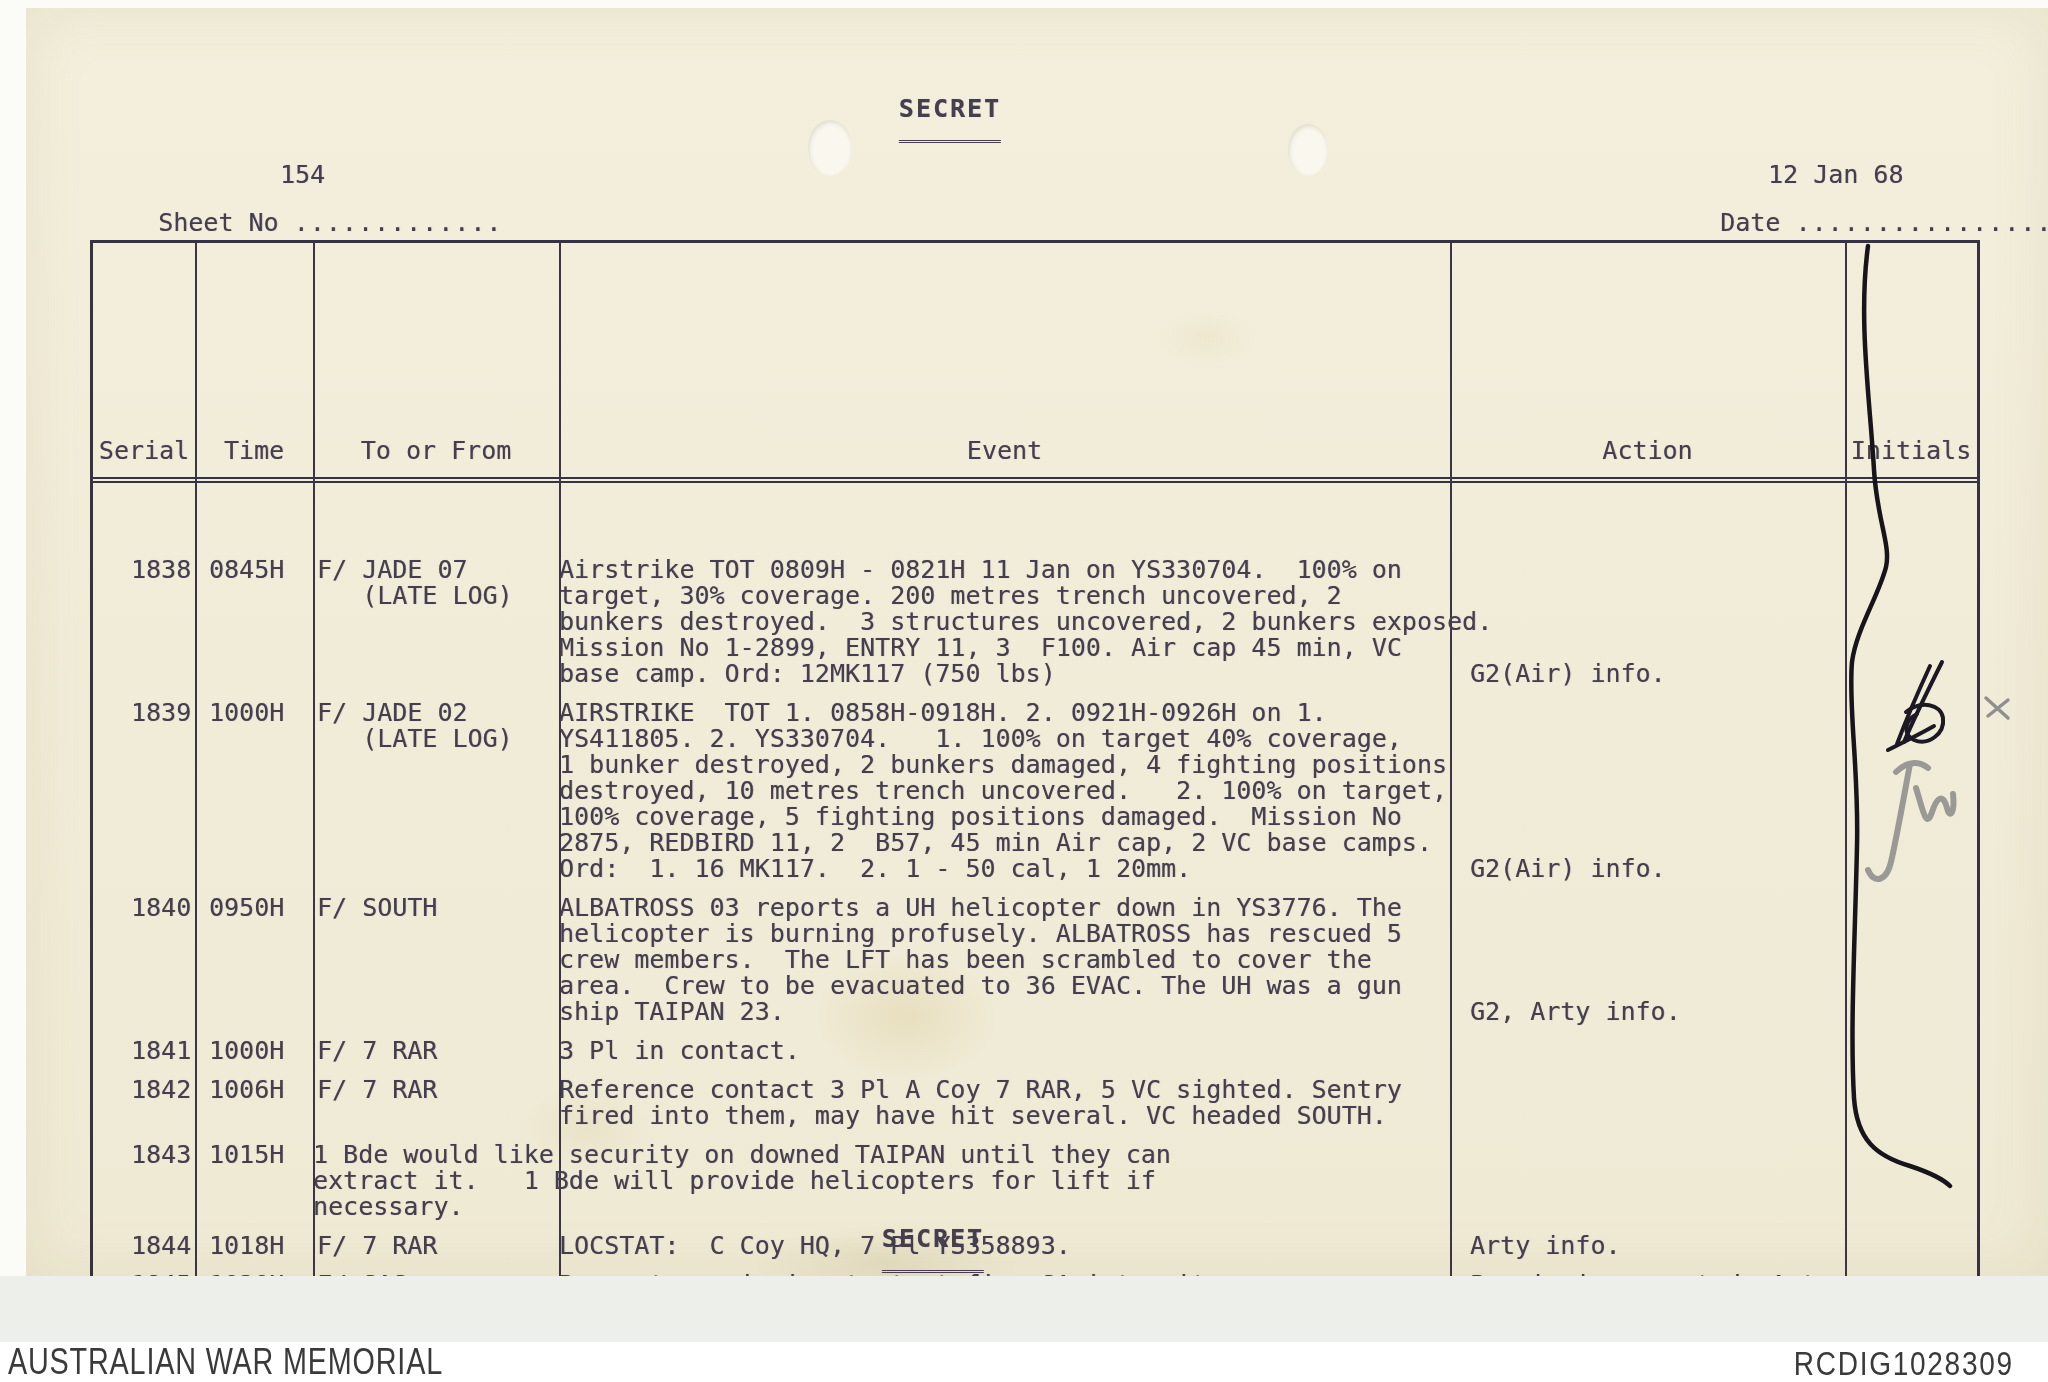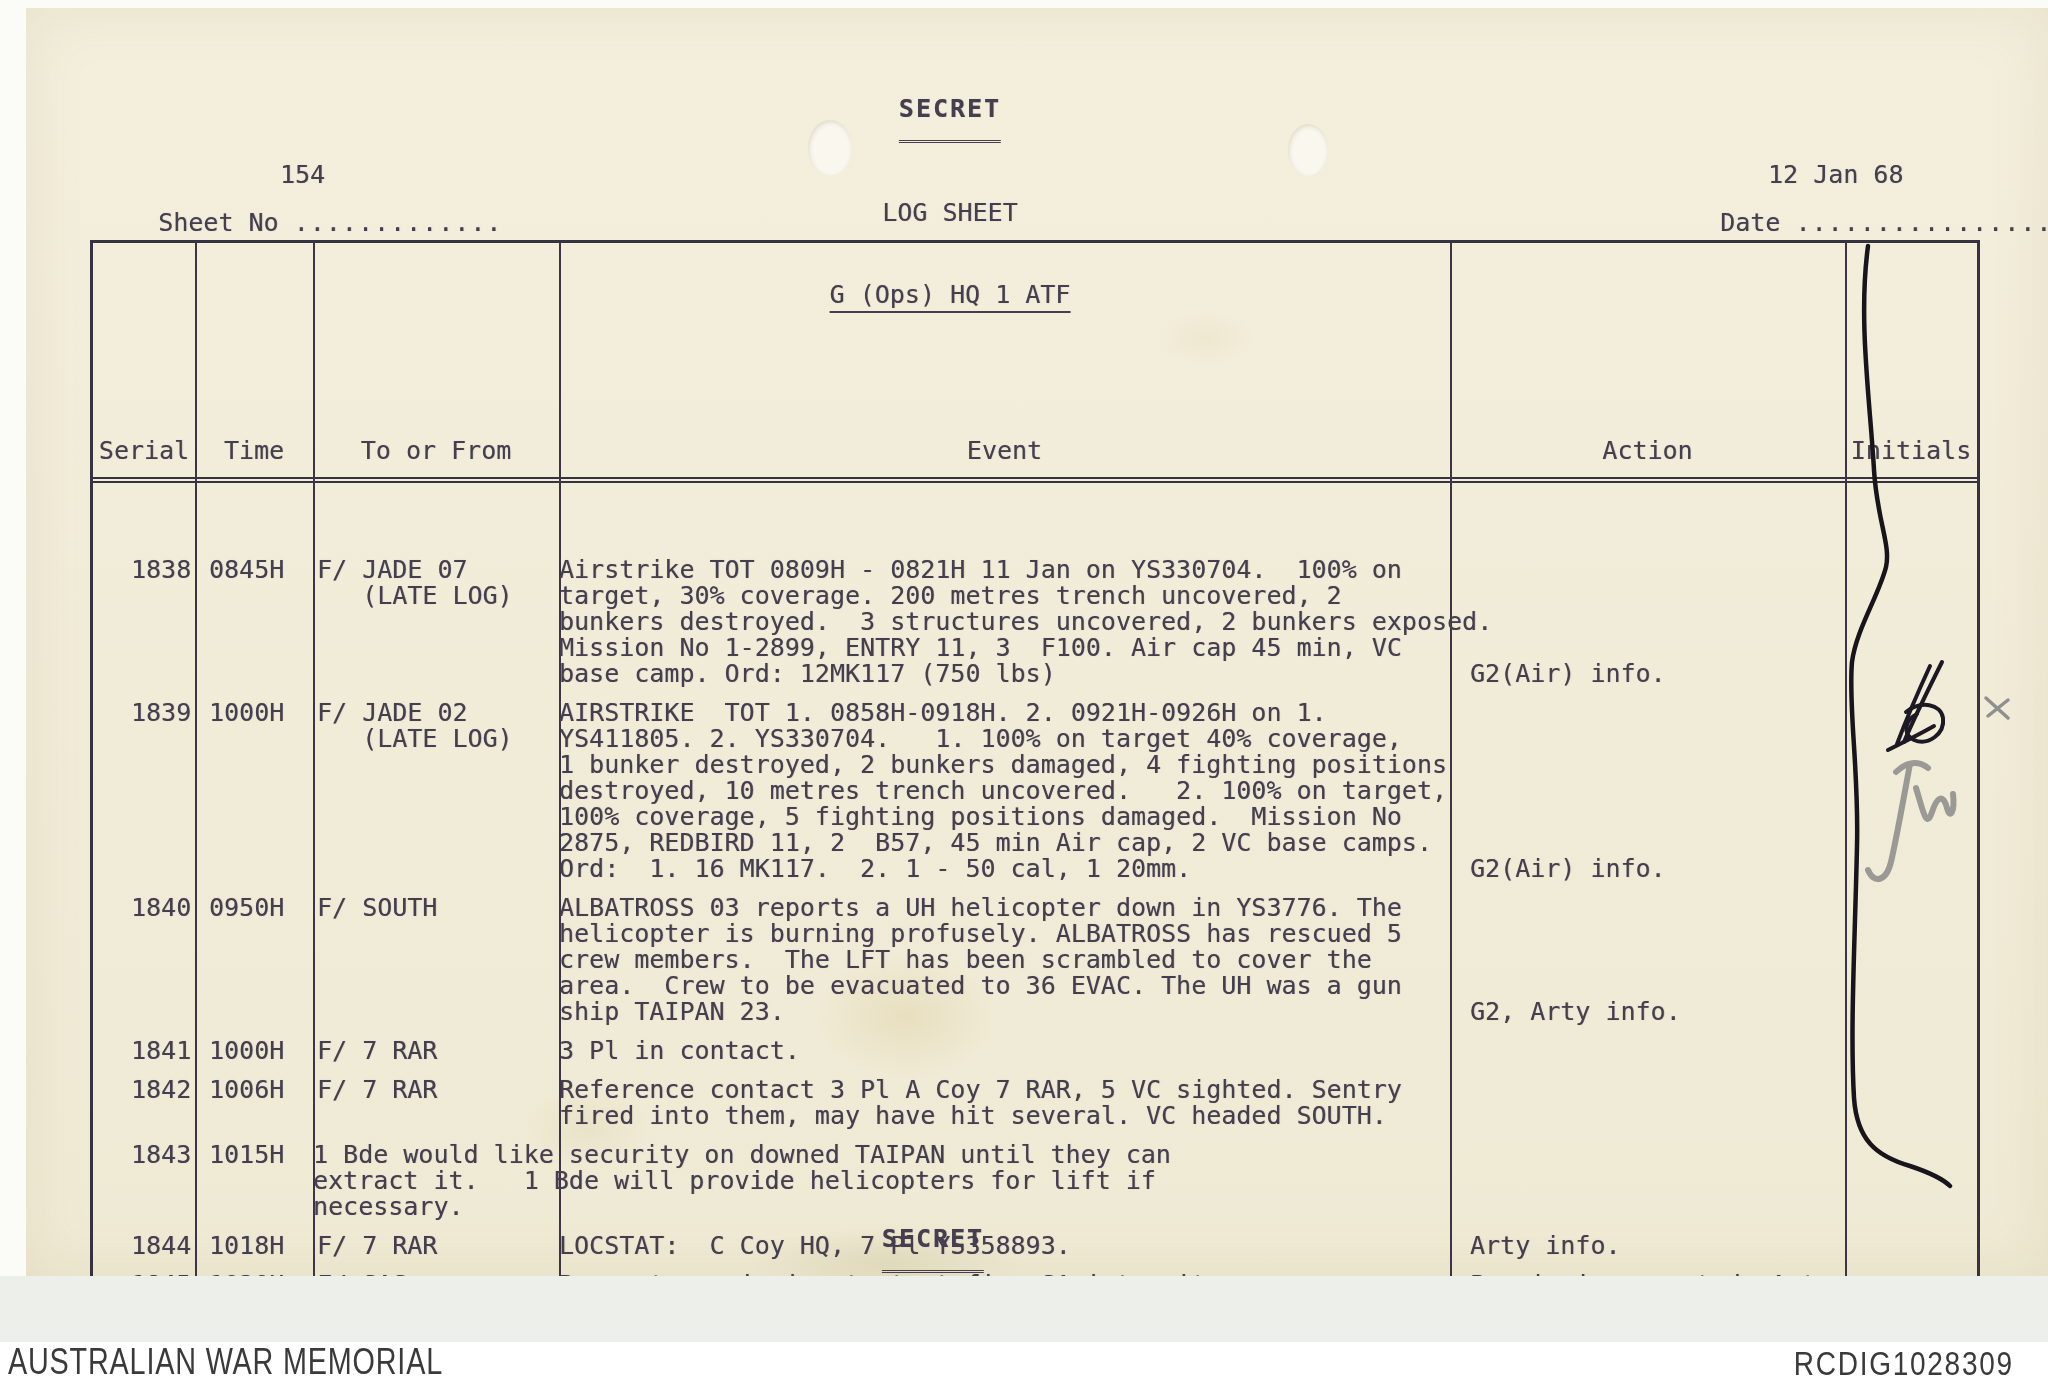--- a/index.html
+++ b/index.html
@@ -67,24 +67,20 @@
 
 <div class="stage">
 
   <div class="paper">
     <div class="hole hole-1"></div>
     <div class="hole hole-2"></div>
   </div>
 
   <div class="typed secret secret-top">SECRET</div>
 
-  <div class="title-block typed">
-    <div>LOG SHEET</div>
-    <div class="title-unit">G (Ops) HQ 1 ATF</div>
-  </div>
 
   <div class="typed field field-sheet">
     <span>Sheet No </span><span class="dots">.............</span>
     <span class="value">154</span>
   </div>
 
   <div class="typed field field-date">
     <span>Date </span><span class="dots">................</span>
     <span class="value">12 Jan 68</span>
   </div>

